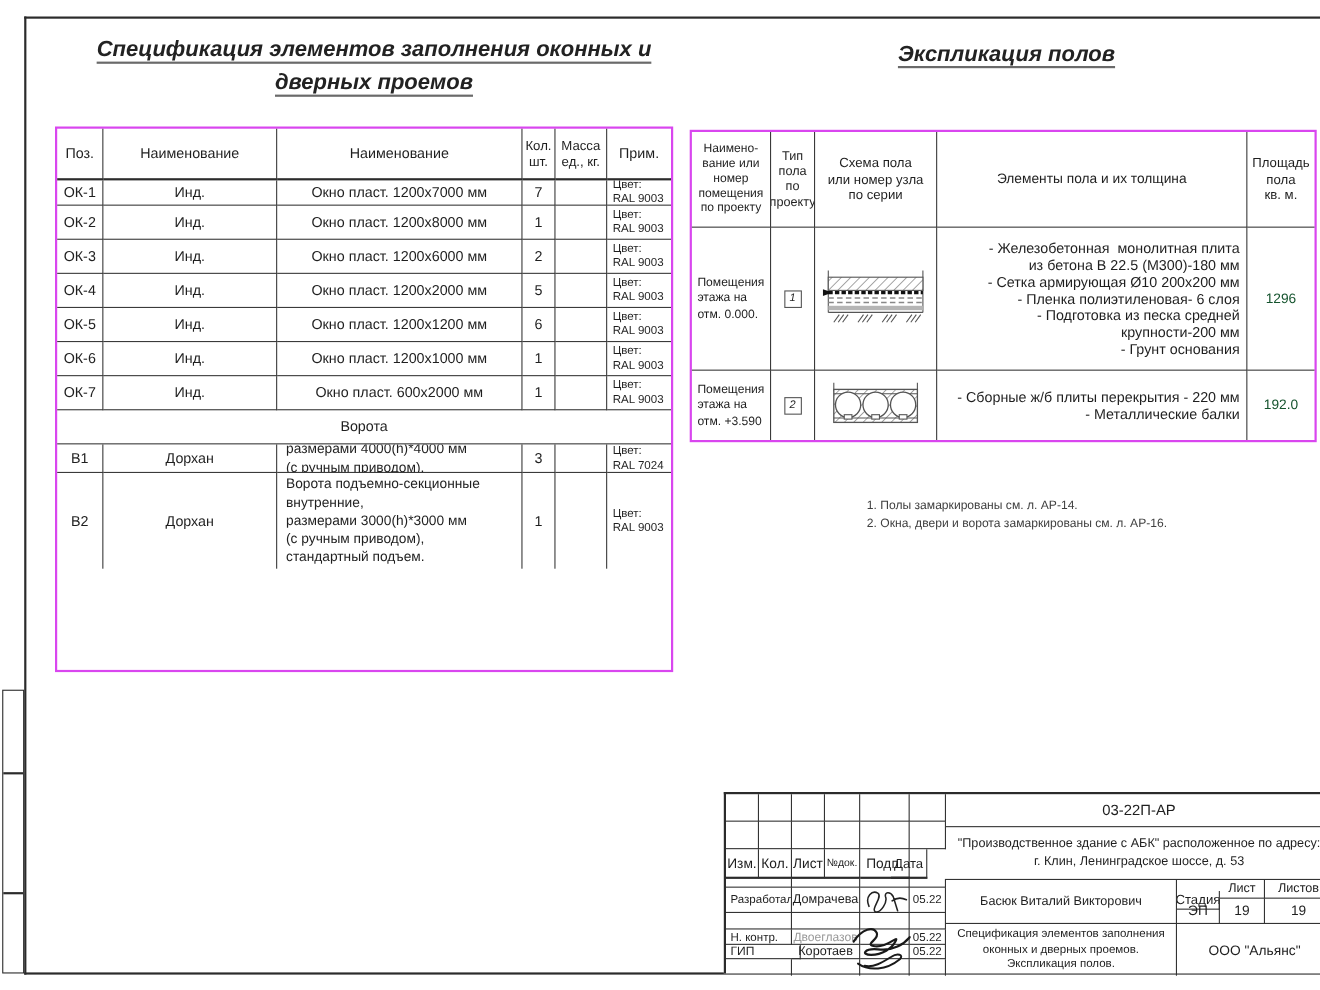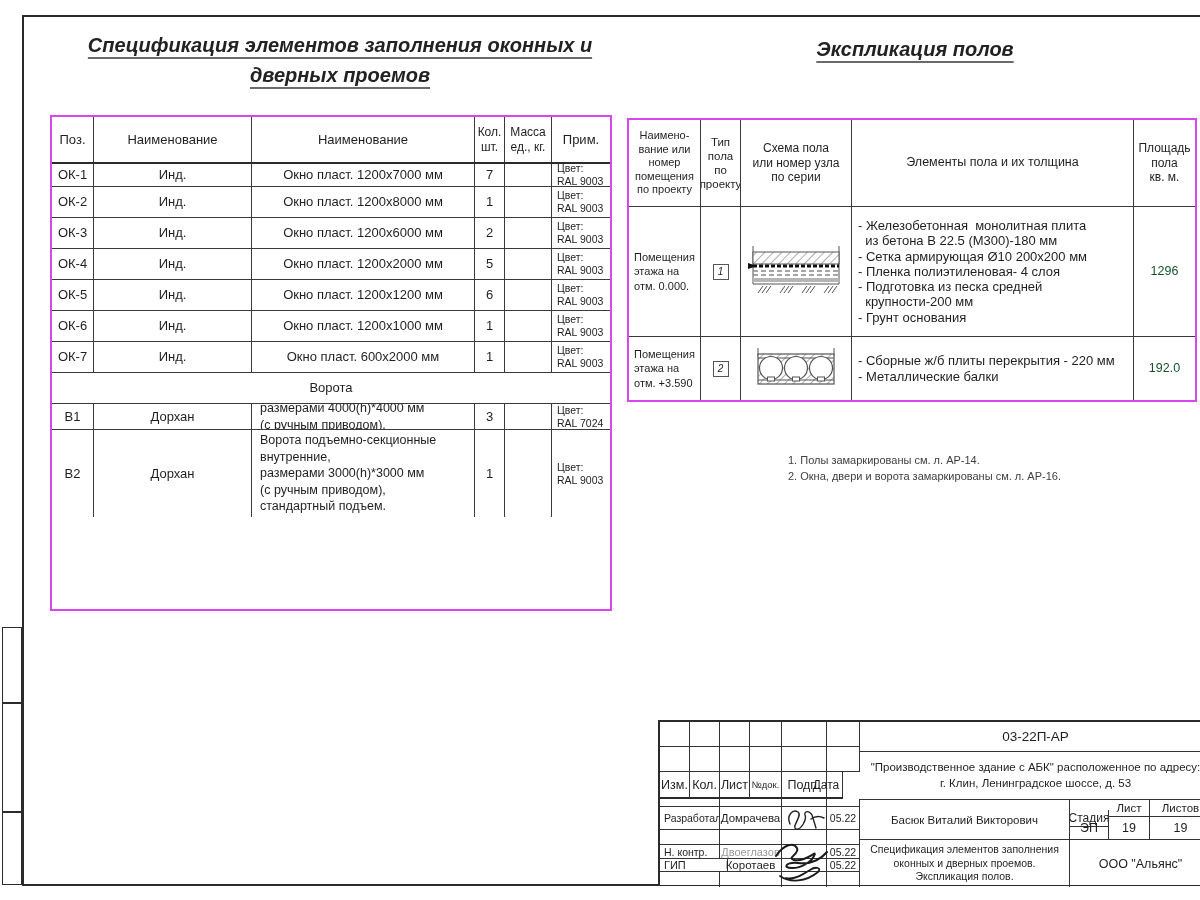--- a/index.html
+++ b/index.html
@@ -26,21 +26,21 @@
   .c.hdr{border-bottom-width:2px;border-bottom-color:#2b2b2b;}
   .pre{white-space:pre-line;}
   .sec{grid-column:1/-1;}
   .prim{font-size:10.5px;line-height:1.2;justify-content:flex-start;text-align:left;padding-left:5px;}
   .gates-name{font-size:12.5px;line-height:1.32;padding-left:8px;justify-content:flex-start;text-align:left;}
   .area{color:#14532d;font-size:12.5px;}
   .roomcell{font-size:11px;line-height:1.3;padding-left:5px;justify-content:flex-start;text-align:left;}
   .typebox{display:inline-block;border:1px solid #555;font-size:10px;font-style:italic;
            width:14px;height:14px;line-height:14px;text-align:center;}
   .elems{flex-direction:column;justify-content:center;align-items:stretch;padding:0 6px;}
-  .el{display:flex;justify-content:flex-start;font-size:13px;line-height:1.18;}
+  .el{display:flex;justify-content:flex-end;font-size:13px;line-height:1.18;}
   .el .t,.el .v{white-space:pre;}
   
   .notes{position:absolute;left:788px;top:453px;font-size:11px;line-height:1.45;color:#404040;}
   
   .tb{position:absolute;left:658px;top:720px;width:552px;height:165px;
       border-left:2px solid #2b2b2b;border-top:2px solid #2b2b2b;box-sizing:border-box;background:#fff;}
   .tc{position:absolute;border-right:1px solid #333;border-bottom:1px solid #333;box-sizing:border-box;
       display:flex;align-items:center;justify-content:center;text-align:center;overflow:hidden;}
   .tc.nb{border-bottom:none;}
   .tc.thick{border-bottom-width:2px;border-bottom-color:#2b2b2b;}
@@ -215,21 +215,21 @@
       <div class="el">
           <span class="t">  из бетона В 22.5 (М300)</span>
           <span class="v">-180 мм</span>
         </div>
       <div class="el">
           <span class="t">- Сетка армирующая Ø10 200х200 мм</span>
           <span class="v"></span>
         </div>
       <div class="el">
           <span class="t">- Пленка полиэтиленовая</span>
-          <span class="v">- 4 слоя</span>
+          <span class="v">- 6 слоя</span>
         </div>
       <div class="el">
           <span class="t">- Подготовка из песка средней</span>
           <span class="v"></span>
         </div>
       <div class="el">
           <span class="t">  крупности</span>
           <span class="v">-200 мм</span>
         </div>
       <div class="el">

